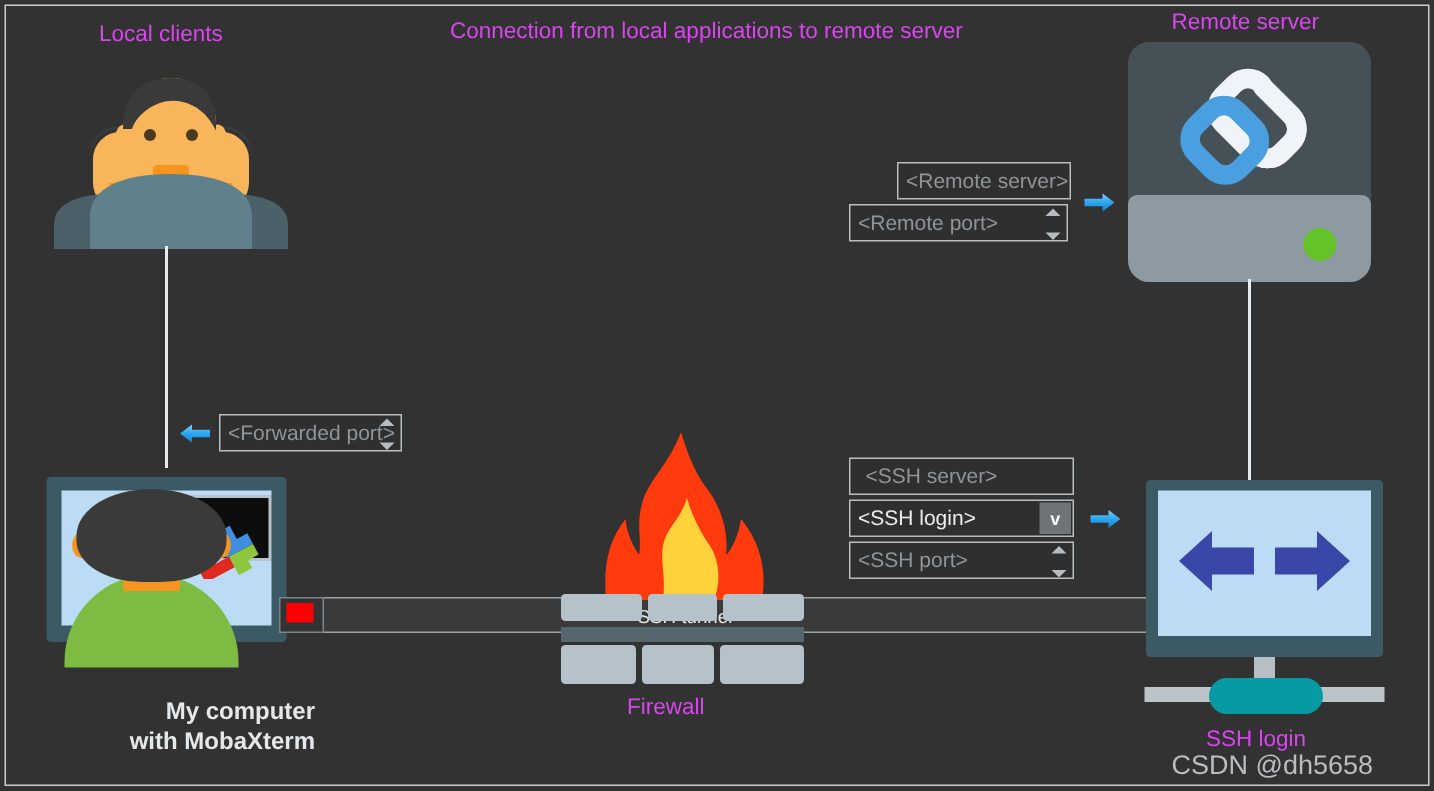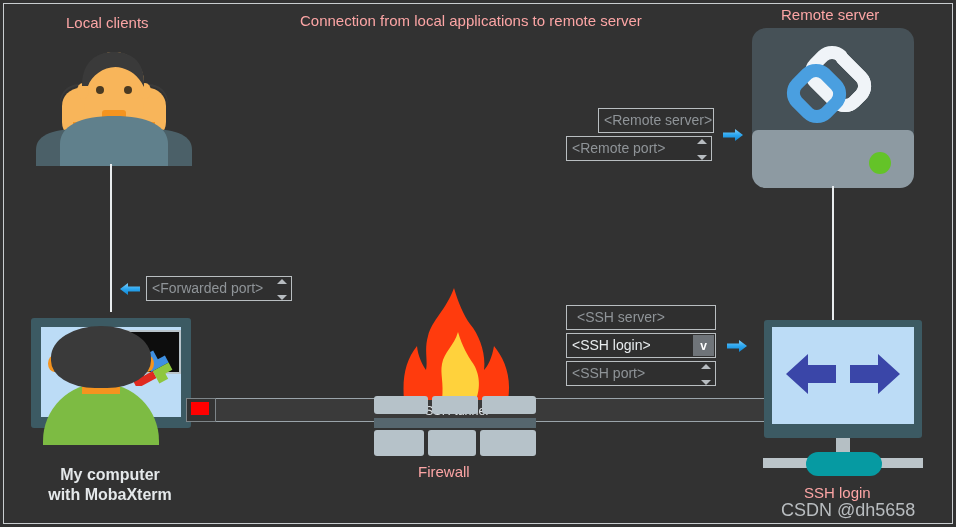--- a/index.html
+++ b/index.html
@@ -6,21 +6,21 @@
   html,body{margin:0;padding:0;background:#2e2e2e;}
   body{width:956px;height:527px;overflow:hidden;
        font-family:"Liberation Sans","DejaVu Sans",sans-serif;}
 
   #canvas{position:relative;width:956px;height:527px;background:#323232;
           box-sizing:border-box;}
   
   #frame{position:absolute;left:3px;top:3px;right:3px;bottom:3px;
          border:1px solid #c9cdd0;pointer-events:none;box-sizing:border-box;}
 
-  .lbl{position:absolute;color:#fca5a5;font-size:15px;white-space:nowrap;}
+  .lbl{position:absolute;color:#d946ef;font-size:15px;white-space:nowrap;}
   .lbl.bold{font-weight:bold;color:#e4e8ea;line-height:20px;text-align:center;}
 
   
   .vline{position:absolute;background:#e8ecee;width:2px;}
   .hband{position:absolute;background:#3a3a3a;border-top:1px solid #9aa4aa;
          border-bottom:1px solid #9aa4aa;}
 
   
   .field{position:absolute;box-sizing:border-box;height:25px;
          border:1px solid #b9bec1;background:#2f2f2f;
@@ -119,21 +119,21 @@
       <defs>
           <linearGradient id="gA" x1="0" y1="0" x2="0" y2="1">
         <stop offset="0" stop-color="#7ecdf7"></stop>
             <stop offset="0.5" stop-color="#2ba6f0"></stop>
         <stop offset="1" stop-color="#1186d0"></stop>
           </linearGradient>
         </defs>
       <path d="M2 8 L10 2 L10 5.5 L22 5.5 L22 10.5 L10 10.5 L10 14 Z" fill="url(#gA)"></path>
     </svg>
   </div>
-  <div class="field" style="left:146px;top:276px;width:146px;">
+  <div class="field" style="left:146px;top:276px;width:122px;">
     <span>&lt;Forwarded port&gt;</span>
     <span class="spin">
       <i class="up"></i>
         <i class="dn"></i>
     </span>
   </div>
 
   <div class="mon-frame" style="left:31px;top:318px;width:160px;height:110px;"></div>
   <div class="mon-screen" style="left:41px;top:327px;width:140px;height:90px;"></div>
 
@@ -149,21 +149,21 @@
       </g>
     </svg>
   </div>
 
   <div class="p-body" style="left:43px;top:383px;width:116px;height:62px;"></div>
   <div class="p-neck" style="left:82px;top:368px;width:38px;height:26px;"></div>
   <div class="p-ear" style="left:48px;top:355px;width:13px;height:17px;"></div>
   <div class="p-ear" style="left:141px;top:355px;width:13px;height:17px;"></div>
   <div class="p-head" style="left:51px;top:326px;width:100px;height:62px;"></div>
 
-  <div class="lbl bold" style="left:10px;top:465px;width:200px;font-size:16px;">
+  <div class="lbl bold" style="left:10px;top:465px;width:200px;font-size:16px;text-align:right;">
     <span>My computer</span><br>
     <span>with MobaXterm</span>
   </div>
 
   <div class="hband" style="left:186px;top:398px;width:590px;height:22px;"></div>
   <div id="tunnel-label" style="left:425px;top:404px;">SSH tunnel</div>
 
   <div class="redsq-box" style="left:186px;top:398px;width:28px;height:22px;"></div>
   <div class="redsq" style="left:191px;top:402px;width:18px;height:13px;"></div>
 

